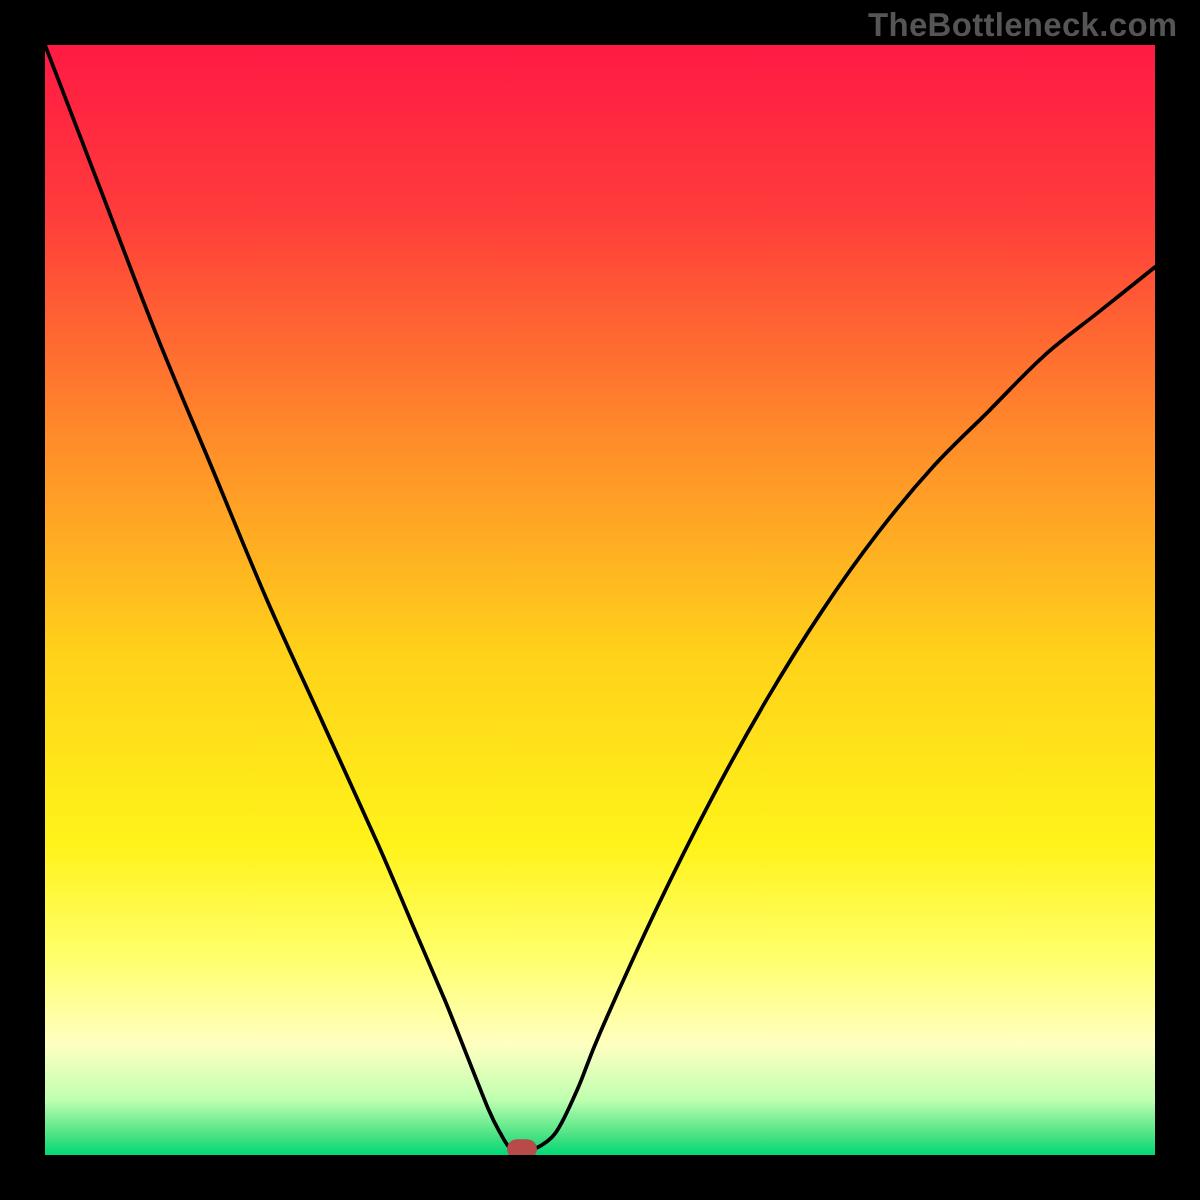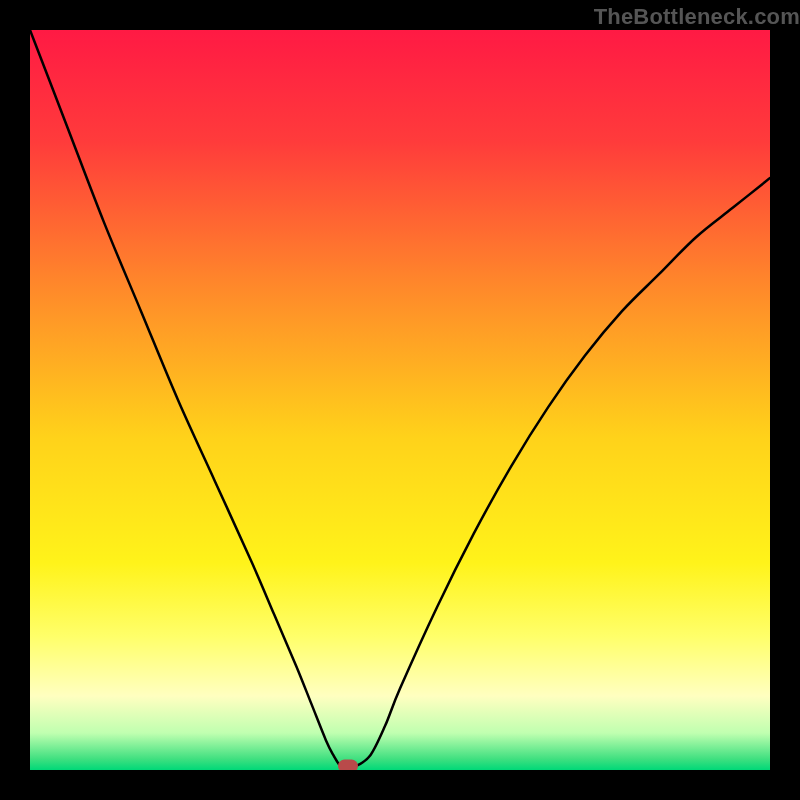--- a/index.html
+++ b/index.html
@@ -7,21 +7,21 @@
     padding: 0;
     width: 800px;
     height: 800px;
     background: #000;
     position: relative;
     font-family: Arial, sans-serif;
   }
   .watermark {
     position: absolute;
     top: 4px;
-    right: 0;
+    right: 15px;
     color: #555555;
     font-size: 22px;
     font-weight: bold;
     z-index: 10;
     letter-spacing: 0.2px;
   }
   .plot-area {
     position: absolute;
     left: 30px;
     top: 30px;

